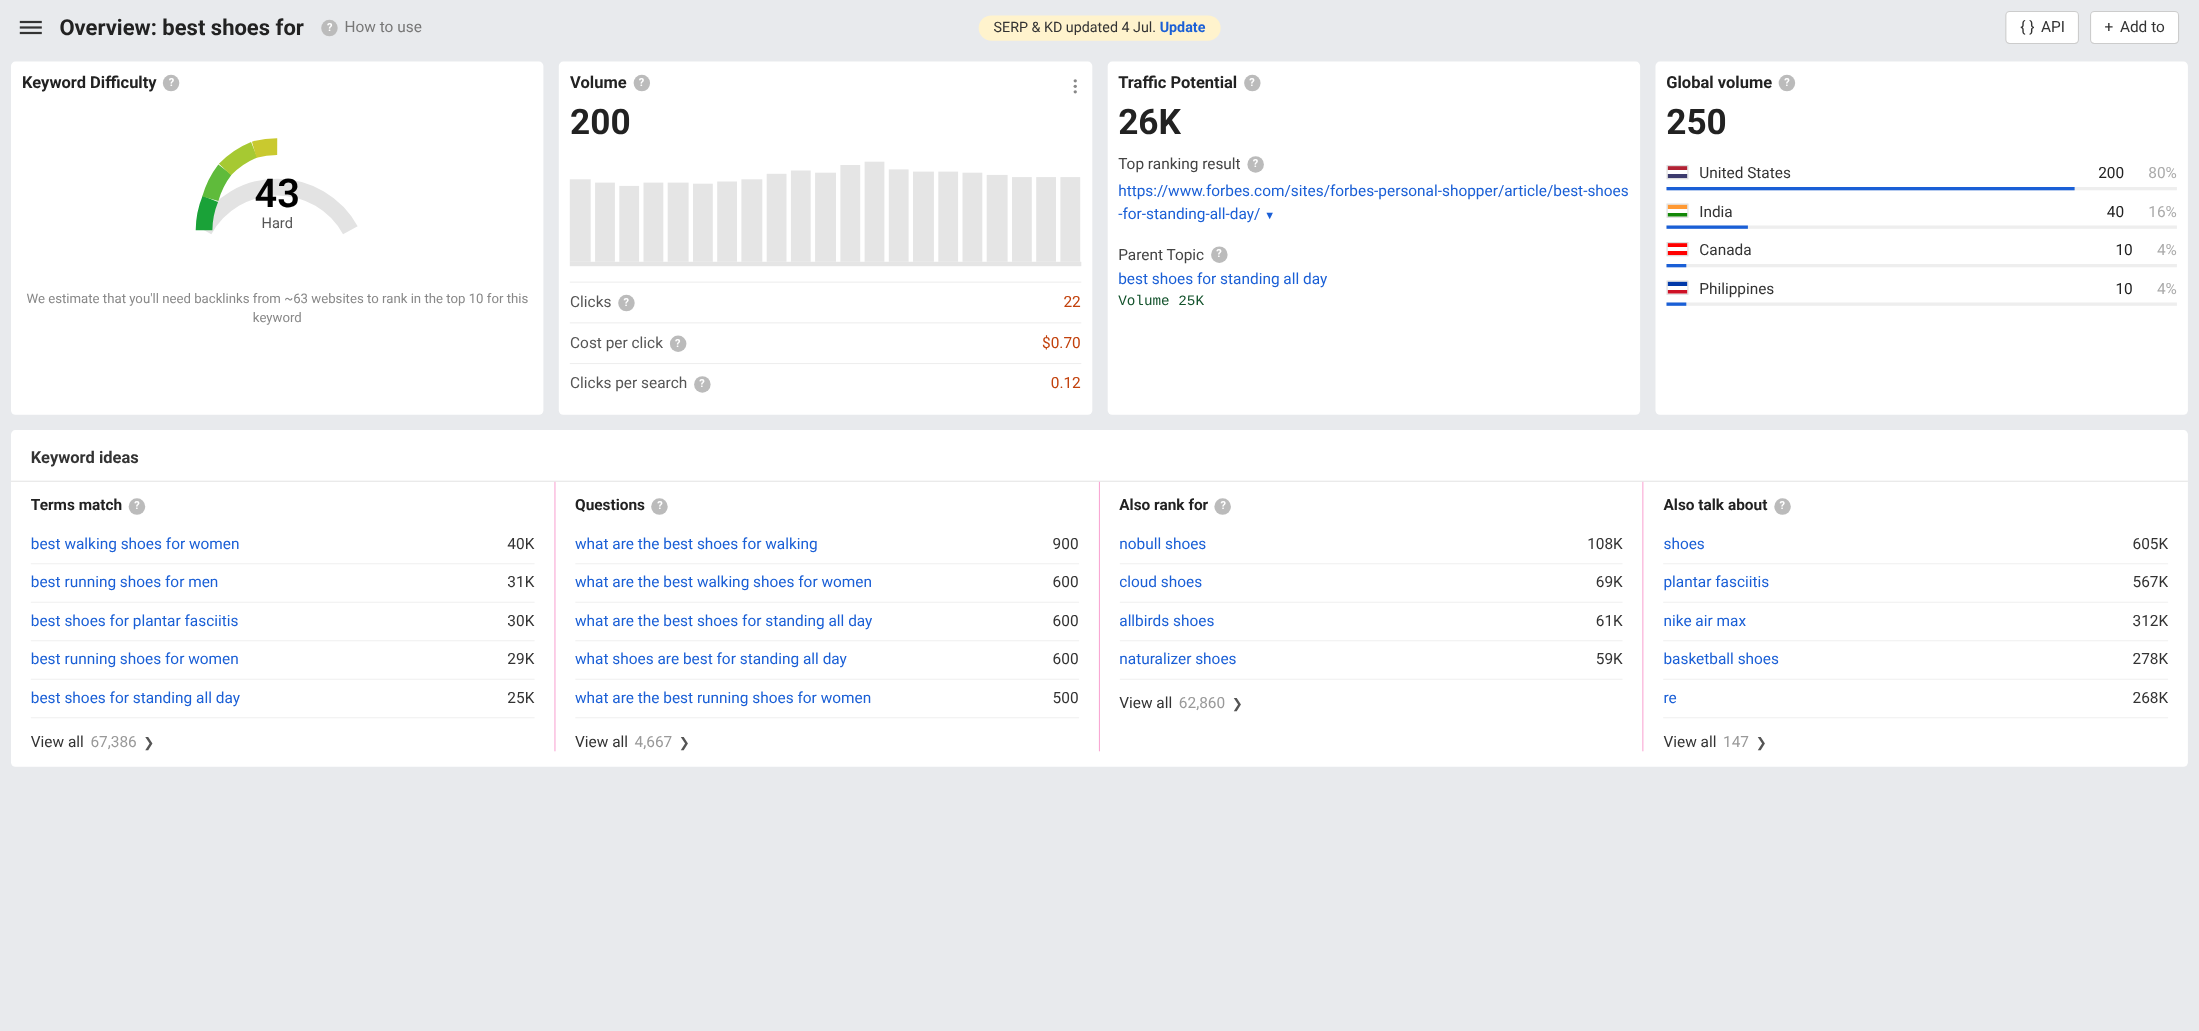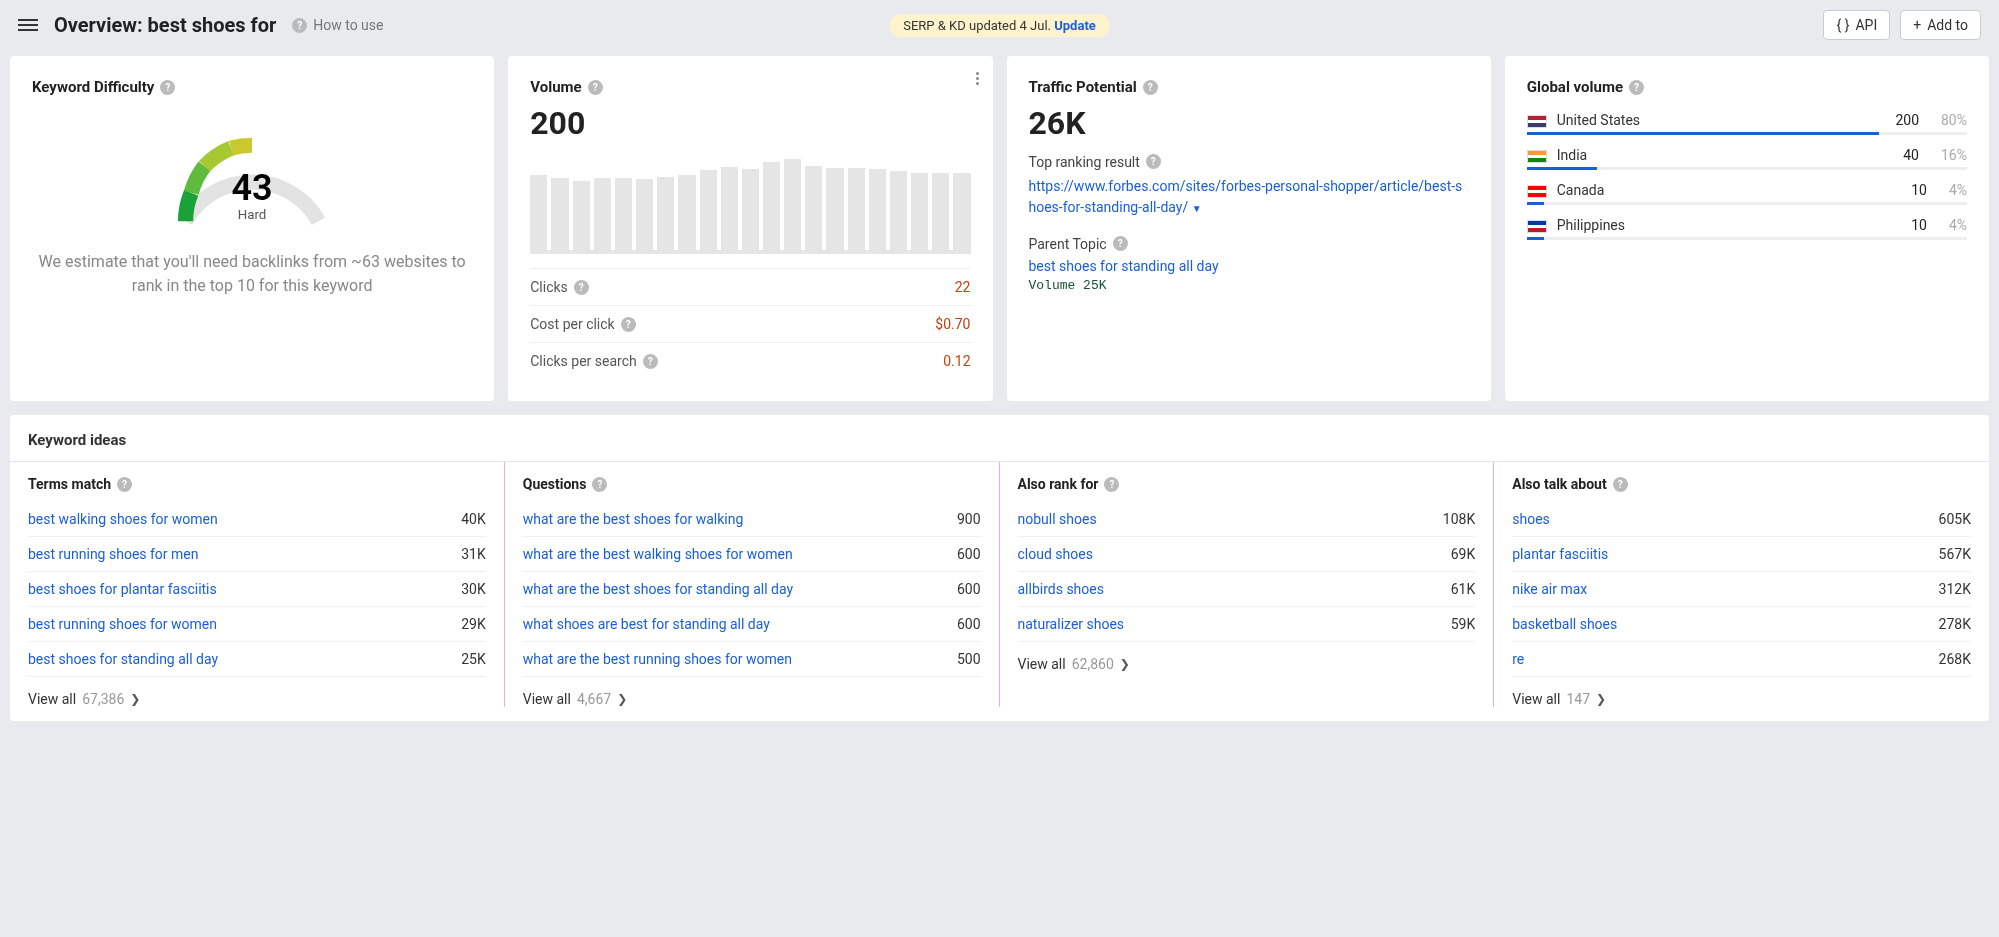--- a/index.html
+++ b/index.html
@@ -9,39 +9,39 @@
 .hamburger { display: flex; flex-direction: column; gap: 3px; width: 20px; cursor: pointer; margin-right: 16px; }
 .hamburger span { height: 2px; background: #333; }
 .page-title { font-size: 20px; font-weight: 700; color: #222; margin-right: 16px; }
 .how-to-use { color: #777; font-size: 14px; display: flex; align-items: center; gap: 6px; }
 .help-icon { width: 15px; height: 15px; border-radius: 50%; background: #bbb; color: #fff; font-size: 10px; display: inline-flex; align-items: center; justify-content: center; font-weight: 700; }
 .update-pill { position: absolute; left: 50%; transform: translateX(-50%); background: #fff3cd; padding: 4px 14px; border-radius: 14px; font-size: 13px; color: #333; }
 .update-pill .update-link { color: #1a5fd6; font-weight: 700; cursor: pointer; }
 .top-actions { margin-left: auto; display: flex; gap: 10px; }
 .btn { background: #fff; border: 1px solid #ccc; border-radius: 4px; padding: 6px 12px; font-size: 14px; display: inline-flex; align-items: center; gap: 6px; cursor: pointer; }
 .grid { display: grid; grid-template-columns: repeat(4, 1fr); gap: 14px; }
-.card { background: #fff; border-radius: 4px; padding: 22px; position: relative; }
+.card { background: #fff; border-radius: 4px; padding: 10px; position: relative; }
 .card-header { display: flex; align-items: center; gap: 6px; margin-bottom: 8px; }
 .card-title { font-size: 15px; font-weight: 700; color: #222; }
 .big-value { font-size: 32px; font-weight: 700; color: #222; margin-bottom: 12px; }
 .kebab { position: absolute; top: 16px; right: 14px; color: #888; cursor: pointer; font-size: 18px; line-height: 0.6; display: flex; flex-direction: column; gap: 2px; }
 .kebab span { width: 3px; height: 3px; background: #888; border-radius: 50%; }
 .kd-gauge { display: flex; flex-direction: column; align-items: center; }
 .gauge-svg { width: 190px; height: 130px; }
 .kd-score { font-size: 38px; font-weight: 600; color: #222; }
-.kd-note { font-size: 16px; color: #888; text-align: center; margin-top: 16px; line-height: 1.5; }
+.kd-note { font-size: 12px; color: #888; text-align: center; margin-top: 40px; line-height: 1.5; }
 .sparkbars { display: flex; align-items: flex-end; gap: 4px; height: 100px; border-bottom: 4px solid #e5e5e5; padding-bottom: 0; margin-bottom: 14px; }
 .sparkbars div { flex: 1; background: #e5e5e5; }
 .stat-row { display: flex; justify-content: space-between; padding: 10px 0; border-top: 1px solid #eee; font-size: 14px; }
 .stat-row .label { color: #555; display: flex; align-items: center; gap: 6px; }
 .stat-row .value { color: #c2410c; }
 .sub-title { font-size: 14px; color: #444; margin-top: 12px; margin-bottom: 6px; display: flex; gap: 6px; }
 .link { color: #1a5fd6; text-decoration: none; cursor: pointer; }
 .small-grey { color: #14532d; font-size: 13px; margin-top: 4px; font-family: Liberation Mono, monospace; }
-.country-row { display: flex; align-items: flex-end; gap: 10px; padding: 8px 0 4px 0; font-size: 14px; }
+.country-row { display: flex; align-items: flex-start; gap: 10px; padding: 8px 0 4px 0; font-size: 14px; }
 .flag { width: 20px; height: 13px; border: 1px solid #ddd; flex-shrink: 0; }
 .country-name { color: #333; flex: 1; }
 .country-val { color: #222; margin-right: 12px; }
 .country-pct { color: #aaa; }
 .bar-track { height: 3px; background: #eee; position: relative; margin-bottom: 4px; }
 .bar-fill { height: 100%; background: #1a5fd6; }
 .ideas-card { background: #fff; border-radius: 4px; margin-top: 14px; padding: 0 0 14px 0; }
 .ideas-header { font-size: 15px; font-weight: 700; padding: 16px 4px 12px 18px; }
 .ideas-grid { display: grid; grid-template-columns: repeat(4, 1fr); border-top: 1px solid #e5e5e5; }
 .ideas-col { padding: 14px 18px 0 18px; border-right: 1px solid #f9a8d4; }
@@ -185,20 +185,21 @@
       </div>
       <a class="link">best shoes for standing all day</a>
       <div class="small-grey">Volume 25K</div>
     </div>
 
     <div class="card">
       <div class="card-header">
         <span class="card-title">Global volume</span>
         <span class="help-icon">?</span>
       </div>
+      <div class="big-value">250</div>
       <div id="countries">
           <div class="country-row">
             <div class="flag" style="background: linear-gradient(rgb(178, 34, 52) 0px, rgb(178, 34, 52) 33%, rgb(255, 255, 255) 33%, rgb(255, 255, 255) 66%, rgb(60, 59, 110) 66%, rgb(60, 59, 110) 100%);"></div>
             <span class="country-name">United States</span>
             <span class="country-val">200</span>
             <span class="country-pct">80%</span>
           </div>
           <div class="bar-track">
             <div class="bar-fill" style="width: 80%;"></div>
           </div>

